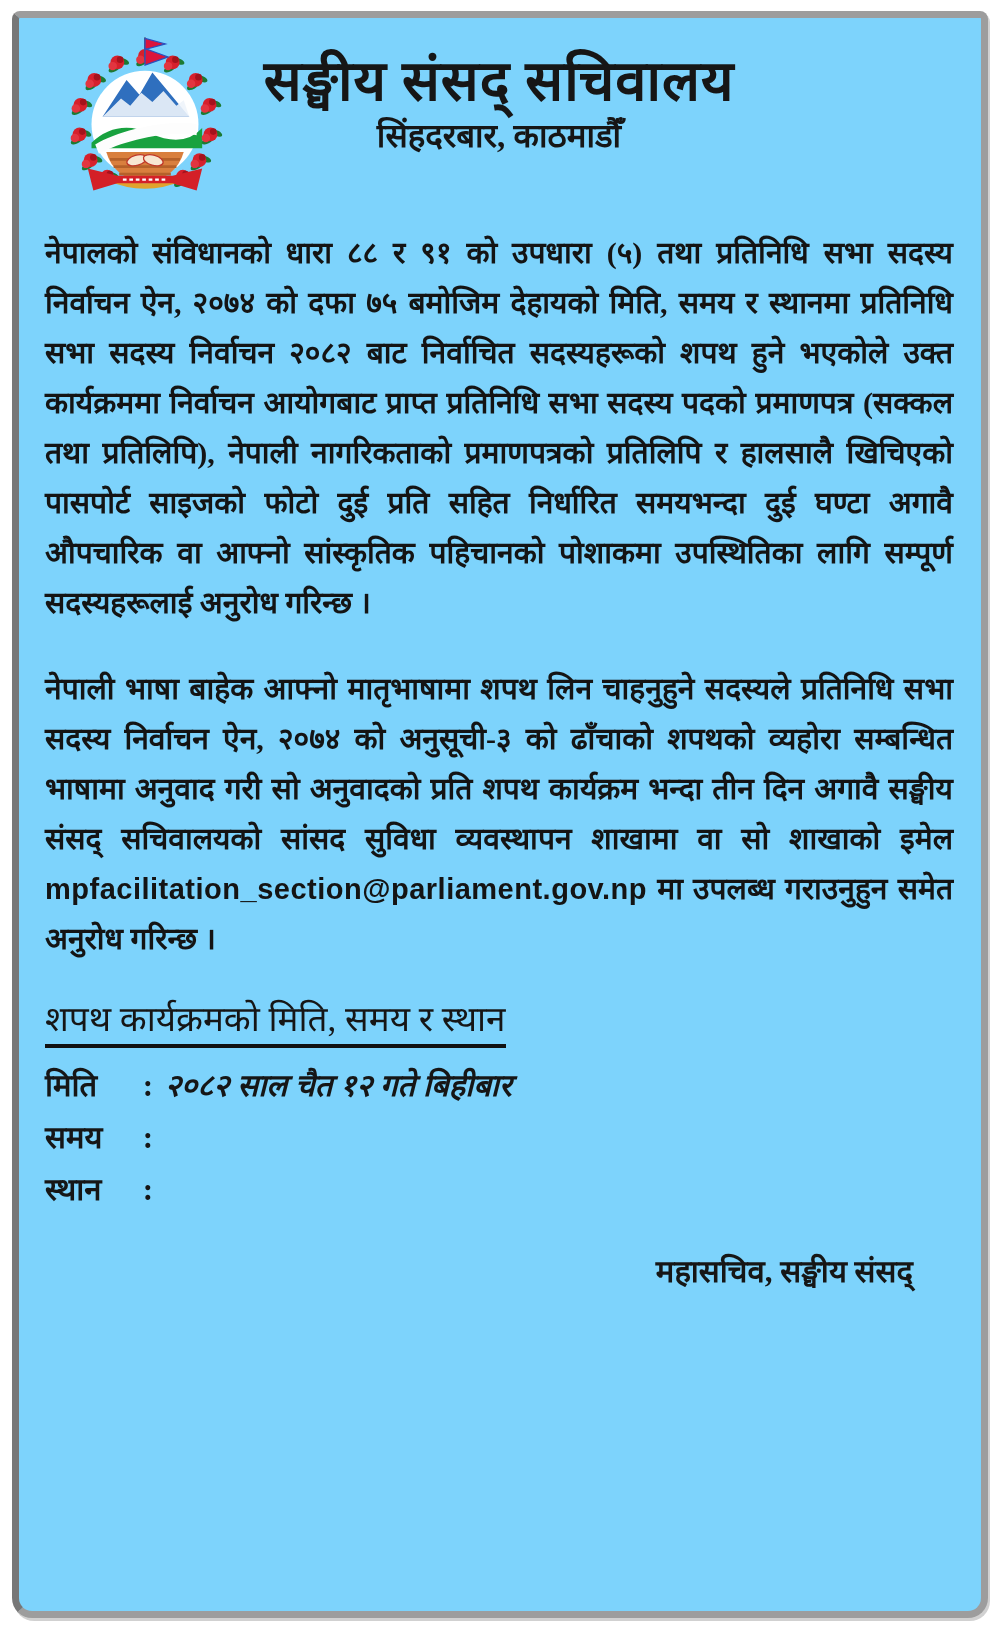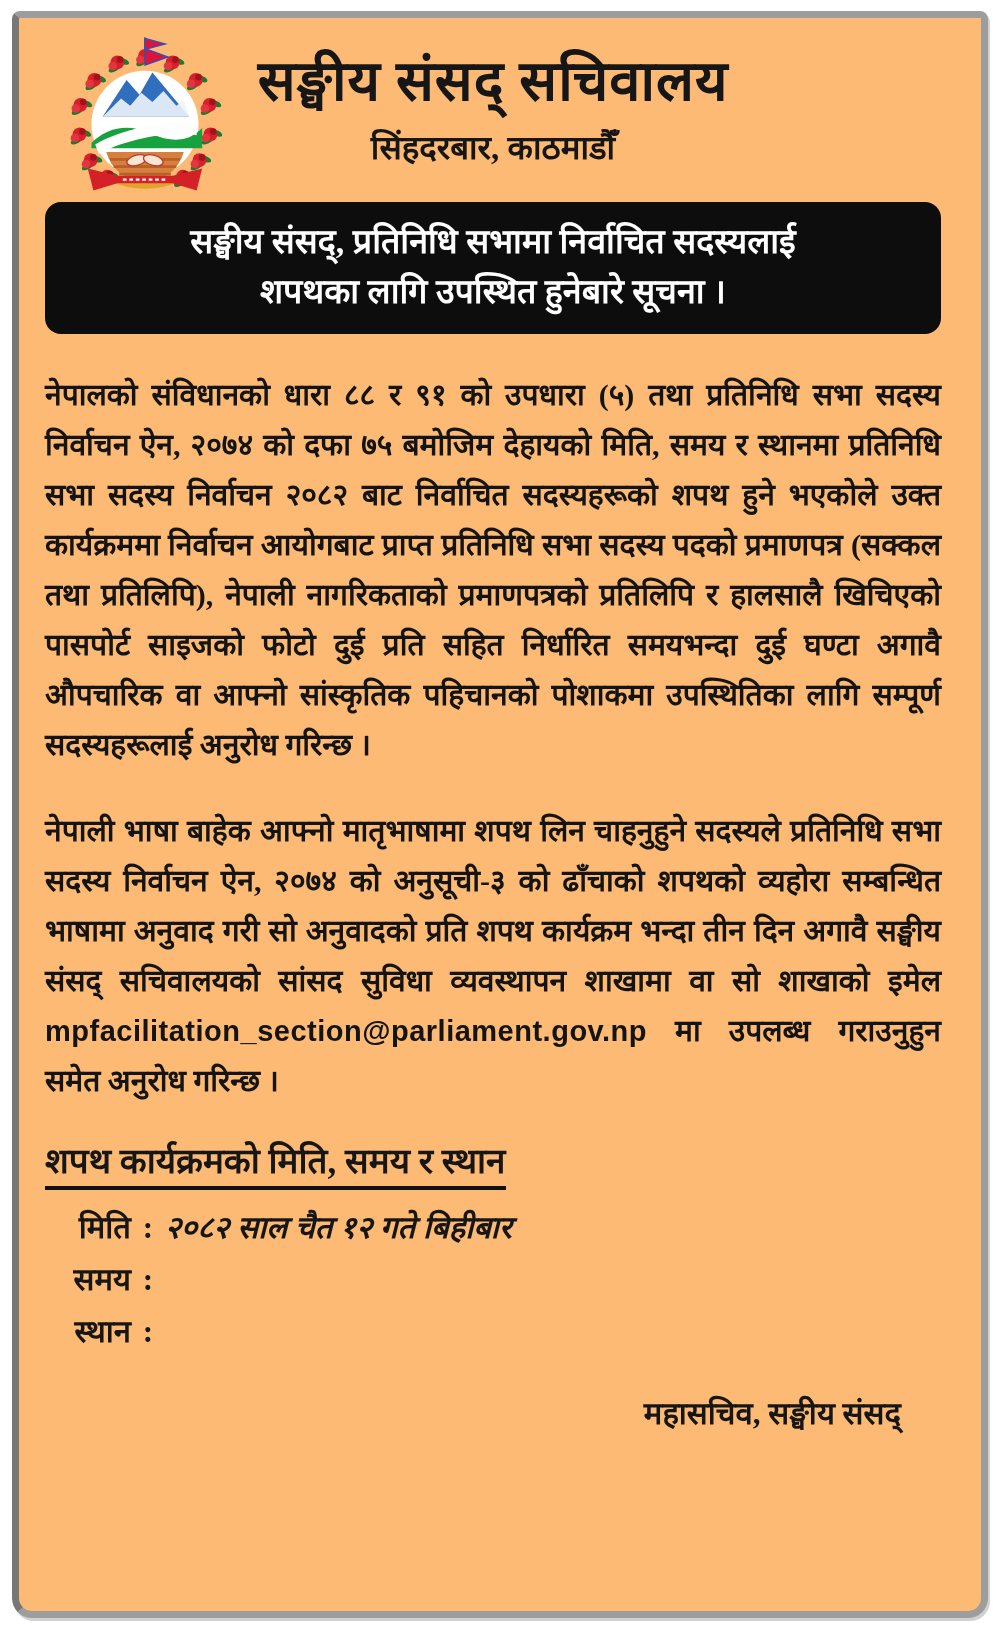--- a/index.html
+++ b/index.html
@@ -2,50 +2,50 @@
 <html><head>
 <meta charset="utf-8">
 <style>
   html,body{margin:0;padding:0;}
   body{
     width:1000px;height:1633px;position:relative;background:#ffffff;
     font-family:"Liberation Serif","DejaVu Serif",serif;color:#161616;
   }
   .sheet{
     position:absolute;left:12px;top:11px;right:12px;bottom:15px;
-    background:#fdba74;border:7px solid #9d9d9d;border-left-color:#777;
+    background:#7dd3fc;border:7px solid #9d9d9d;border-left-color:#777;
     border-radius:8px 8px 20px 20px;
     box-shadow:2px 3px 0 rgba(0,0,0,.18);
-    padding:12px 40px 0 26px;overflow:hidden;box-sizing:border-box;
+    padding:12px 28px 0 26px;overflow:hidden;box-sizing:border-box;
   }
   .header{position:relative;height:162px;}
   .logo{position:absolute;left:12px;top:2px;width:176px;height:166px;}
   .masthead{text-align:center;padding-top:20px;}
   .org-title{font-size:56px;font-weight:bold;line-height:62px;letter-spacing:1px;}
-  .org-address{font-size:33px;font-weight:bold;margin-top:12px;}
+  .org-address{font-size:33px;font-weight:bold;margin-top:0;}
   .banner{
     background:#0d0d0d;color:#fff;border-radius:16px;text-align:center;
     margin-top:10px;padding:15px 8px 17px;
   }
   .banner-line{font-size:34px;font-weight:bold;line-height:50px;}
   .para{
     font-size:30px;line-height:50px;font-weight:600;text-align:justify;
     margin:36px 0 0;color:#141414;
   }
   .email{
     font-family:"Liberation Sans","DejaVu Sans",sans-serif;
     font-weight:700;font-size:29px;letter-spacing:.5px;
   }
   .schedule-heading{
-    display:inline-block;font-size:35px;font-weight:bold;
+    display:inline-block;font-size:35px;font-weight:normal;
     border-bottom:4px solid #111;padding-bottom:3px;margin-top:30px;
   }
   .schedule-list{margin-top:12px;}
   .schedule-row{display:flex;font-size:31px;font-weight:600;line-height:52px;}
-  .schedule-label{width:86px;flex:0 0 auto;text-align:right;}
+  .schedule-label{width:86px;flex:0 0 auto;}
   .schedule-colon{width:34px;flex:0 0 auto;text-align:center;}
   .schedule-value{flex:1;font-style:italic;}
   .signature{margin-top:30px;text-align:right;padding-right:40px;}
   .signature-inner{display:inline-block;text-align:center;}
   .signature-name{font-size:31px;font-weight:600;line-height:52px;}
   .signature-designation{font-size:31px;font-weight:600;line-height:52px;}
 </style>
 </head>
 <body>
 
@@ -99,24 +99,20 @@
       <line x1="90" y1="6" x2="90" y2="30" stroke="#555" stroke-width="2"></line>
       <path d="M90,7 L112,13 L90,19 Z" fill="#dc143c" stroke="#2a52be" stroke-width="1.4"></path>
       <path d="M90,18 L115,27 L90,36 Z" fill="#dc143c" stroke="#2a52be" stroke-width="1.4"></path>
     </svg>
     <div class="masthead">
       <div class="org-title">सङ्घीय संसद् सचिवालय</div>
       <div class="org-address">सिंहदरबार, काठमाडौँ</div>
     </div>
   </div>
 
-  <div class="banner">
-    <div class="banner-line">सङ्घीय संसद्, प्रतिनिधि सभामा निर्वाचित सदस्यलाई</div>
-    <div class="banner-line">शपथका लागि उपस्थित हुनेबारे सूचना ।</div>
-  </div>
 
   <p class="para">नेपालको संविधानको धारा ८८ र ९१ को उपधारा (५) तथा प्रतिनिधि सभा सदस्य निर्वाचन ऐन, २०७४ को दफा ७५ बमोजिम देहायको मिति, समय र स्थानमा प्रतिनिधि सभा सदस्य निर्वाचन २०८२ बाट निर्वाचित सदस्यहरूको शपथ हुने भएकोले उक्त कार्यक्रममा निर्वाचन आयोगबाट प्राप्त प्रतिनिधि सभा सदस्य पदको प्रमाणपत्र (सक्कल तथा प्रतिलिपि), नेपाली नागरिकताको प्रमाणपत्रको प्रतिलिपि र हालसालै खिचिएको पासपोर्ट साइजको फोटो दुई प्रति सहित निर्धारित समयभन्दा दुई घण्टा अगावै औपचारिक वा आफ्नो सांस्कृतिक पहिचानको पोशाकमा उपस्थितिका लागि सम्पूर्ण सदस्यहरूलाई अनुरोध गरिन्छ ।</p>
 
   <p class="para"><span>नेपाली भाषा बाहेक आफ्नो मातृभाषामा शपथ लिन चाहनुहुने सदस्यले प्रतिनिधि सभा सदस्य निर्वाचन ऐन, २०७४ को अनुसूची-३ को ढाँचाको शपथको व्यहोरा सम्बन्धित भाषामा अनुवाद गरी सो अनुवादको प्रति शपथ कार्यक्रम भन्दा तीन दिन अगावै सङ्घीय संसद् सचिवालयको सांसद सुविधा व्यवस्थापन शाखामा वा सो शाखाको इमेल </span><span class="email">mpfacilitation_section@parliament.gov.np</span><span> मा उपलब्ध गराउनुहुन समेत अनुरोध गरिन्छ ।</span></p>
 
 
   <div>
     <div class="schedule-heading">शपथ कार्यक्रमको मिति, समय र स्थान</div>
   </div>
 

